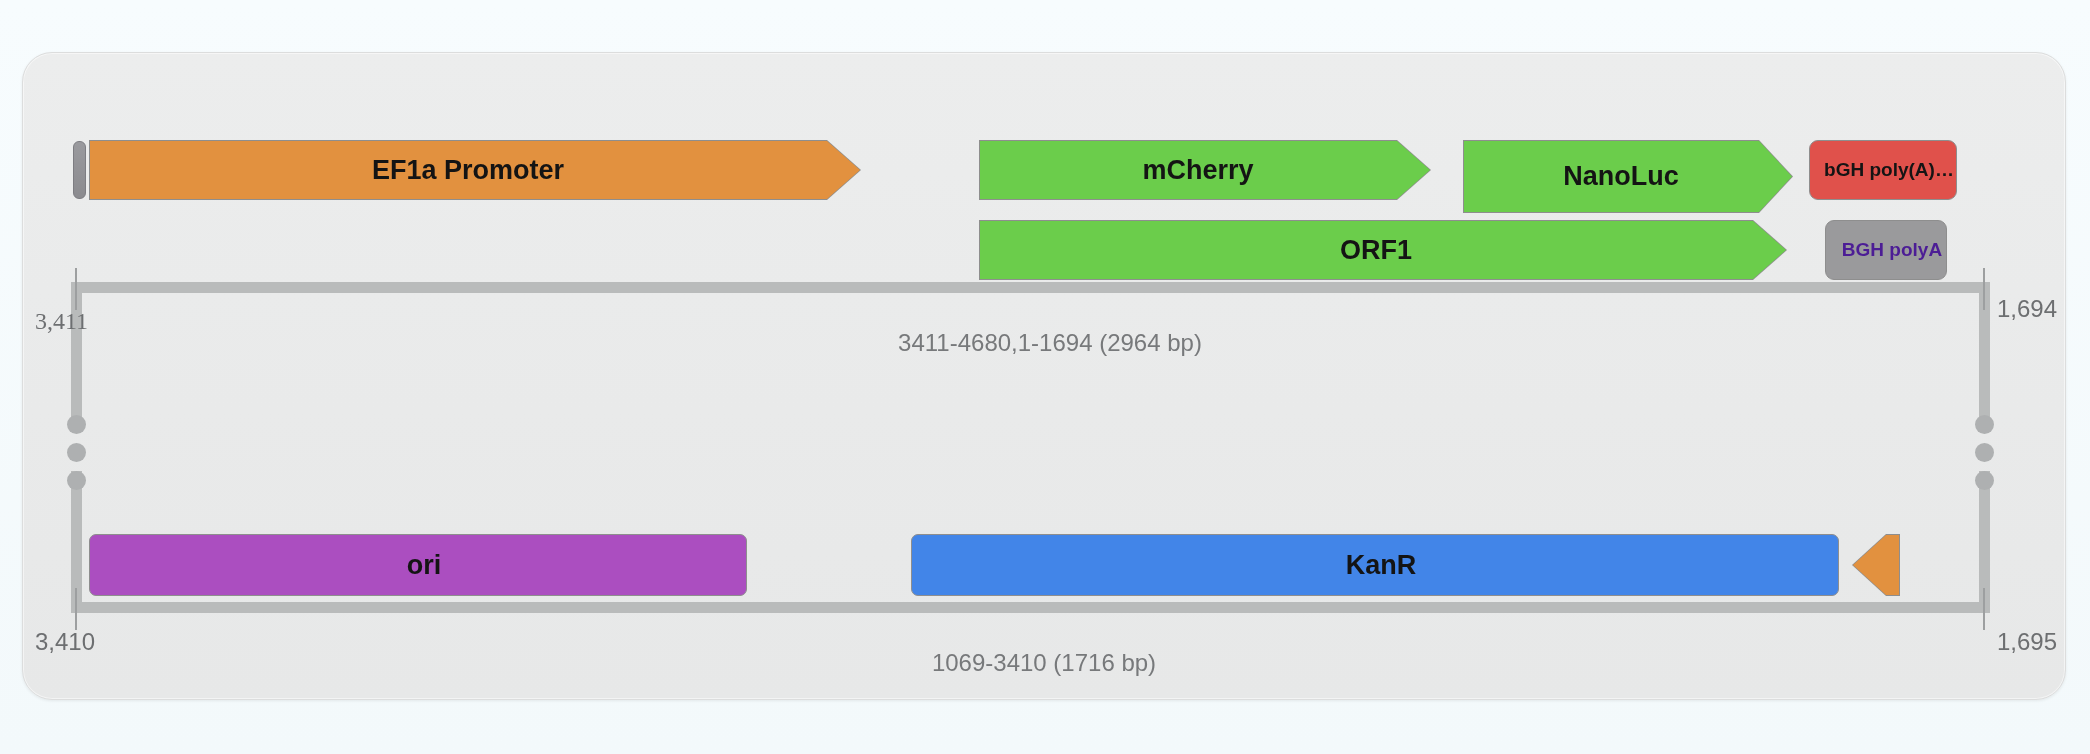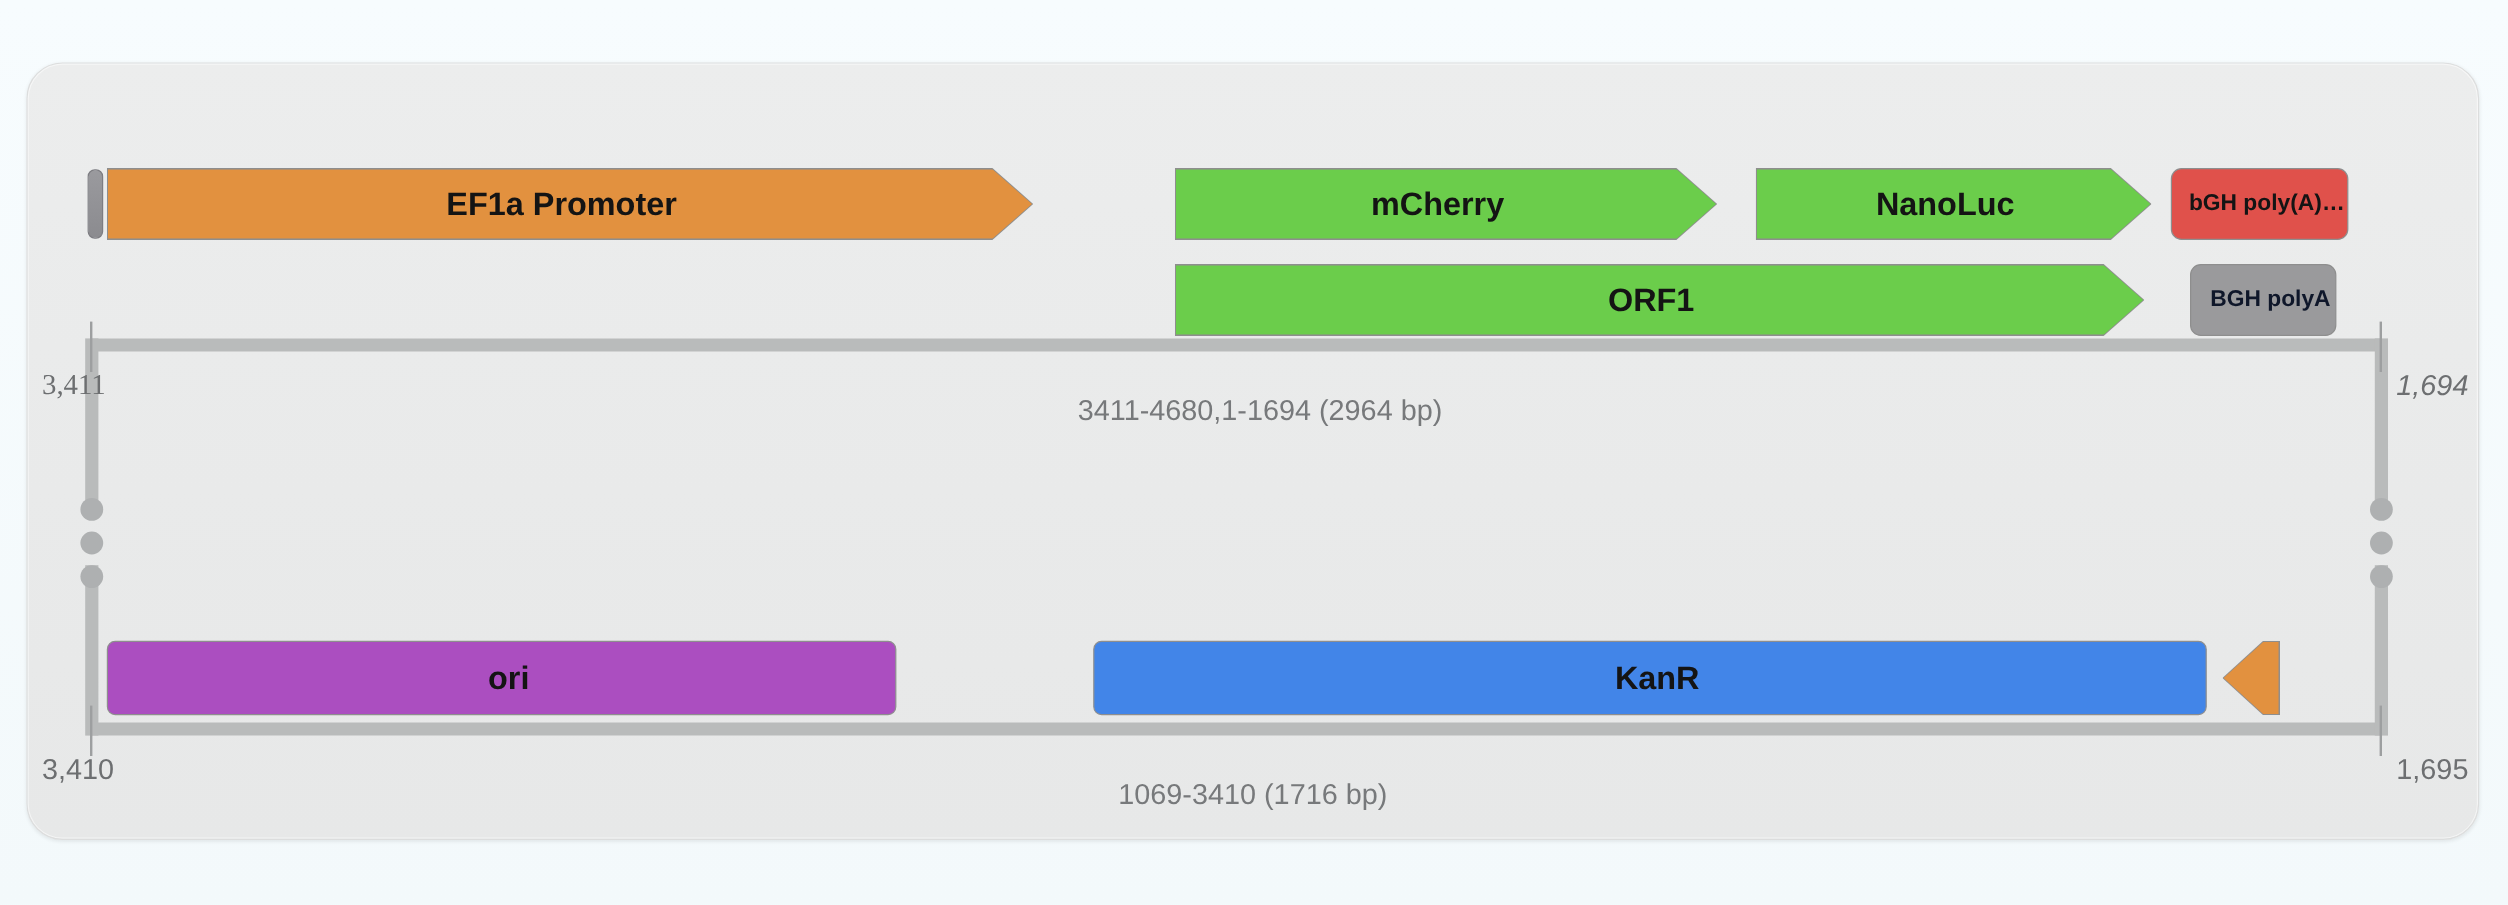--- a/index.html
+++ b/index.html
@@ -167,58 +167,58 @@
       <div class="rail-dot" style="left:1952px; top:390px;"></div>
       <div class="rail-dot" style="left:1952px; top:418px;"></div>
 
       <div class="rail-tick" style="left:52px; top:215px; height:42px;"></div>
       <div class="rail-tick" style="left:1960px; top:215px; height:42px;"></div>
       <div class="rail-tick" style="left:52px; top:535px; height:42px;"></div>
       <div class="rail-tick" style="left:1960px; top:535px; height:42px;"></div>
     </div>
 
     <div class="coord" style="left:12px; top:255px;font-family:Liberation Serif, serif;">3,411</div>
-    <div class="coord right" style="right:8px; top:255px;font-style:italic;">1,694</div>
+    <div class="coord right" style="right:8px; top:242px;">1,694</div>
 
     <div class="range-label" style="left:12px; right:0; top:276px;">3411-4680,1-1694 (2964 bp)</div>
 
     <div class="coord" style="left:12px; top:575px;">3,410</div>
     <div class="coord right" style="right:8px; top:575px;">1,695</div>
 
     <div class="range-label" style="left:0; right:0; top:596px;">1069-3410 (1716 bp)</div>
 
     <div id="track-row1">
         <div class="arrow-wrap" style="left: 66px; top: 87px; width: 772px; height: 60px;">
           <div class="edge arrow-right"></div>
           <div class="fill arrow-right" style="background: rgb(226, 145, 63);"></div>
           <span class="feat-label" style="font-size: 27px; color: rgb(20, 20, 20); padding-right: 26px;">EF1a Promoter</span>
         </div>
         <div class="grip" style="left: 50px; top: 88px; height: 58px;"></div>
         <div class="arrow-wrap" style="left: 956px; top: 87px; width: 452px; height: 60px;">
           <div class="edge arrow-right"></div>
           <div class="fill arrow-right" style="background: rgb(107, 205, 75);"></div>
           <span class="feat-label" style="font-size: 27px; color: rgb(20, 20, 20); padding-right: 26px;">mCherry</span>
         </div>
-        <div class="arrow-wrap" style="left: 1440px; top: 87px; width: 330px; height: 60px;">
+        <div class="arrow-wrap" style="left: 1440px; top: 87px; width: 330px; height: 73px;">
           <div class="edge arrow-right"></div>
           <div class="fill arrow-right" style="background: rgb(107, 205, 75);"></div>
           <span class="feat-label" style="font-size: 27px; color: rgb(20, 20, 20); padding-right: 26px;">NanoLuc</span>
         </div>
         <div class="box-feature small" style="left: 1786px; top: 87px; width: 148px; height: 60px; background: rgb(224, 81, 75);">
           <span class="feat-label" style="font-size: 19px; color: rgb(20, 20, 20);">bGH poly(A)…</span>
         </div>
       </div>
     <div id="track-row2">
         <div class="arrow-wrap" style="left: 956px; top: 167px; width: 808px; height: 60px;">
           <div class="edge arrow-right"></div>
           <div class="fill arrow-right" style="background: rgb(107, 205, 75);"></div>
           <span class="feat-label" style="font-size: 27px; color: rgb(20, 20, 20); padding-right: 26px;">ORF1</span>
         </div>
         <div class="box-feature small" style="left: 1802px; top: 167px; width: 122px; height: 60px; background: rgb(154, 154, 156);">
-          <span class="feat-label" style="font-size: 19px; color: #0f172a;">BGH polyA</span>
+          <span class="feat-label" style="font-size: 19px; color: #4c1d95;">BGH polyA</span>
         </div>
       </div>
     <div id="track-row3">
         <div class="box-feature" style="left: 66px; top: 481px; width: 658px; height: 62px; background: rgb(171, 78, 192);">
           <span class="feat-label" style="font-size: 27px; color: rgb(20, 20, 20); text-align: right;">ori</span>
         </div>
         <div class="box-feature" style="left: 888px; top: 481px; width: 928px; height: 62px; background: rgb(66, 133, 232);">
           <span class="feat-label" style="font-size: 27px; color: rgb(20, 20, 20);">KanR</span>
         </div>
         <div class="arrow-wrap" style="left: 1829px; top: 481px; width: 48px; height: 62px;">

